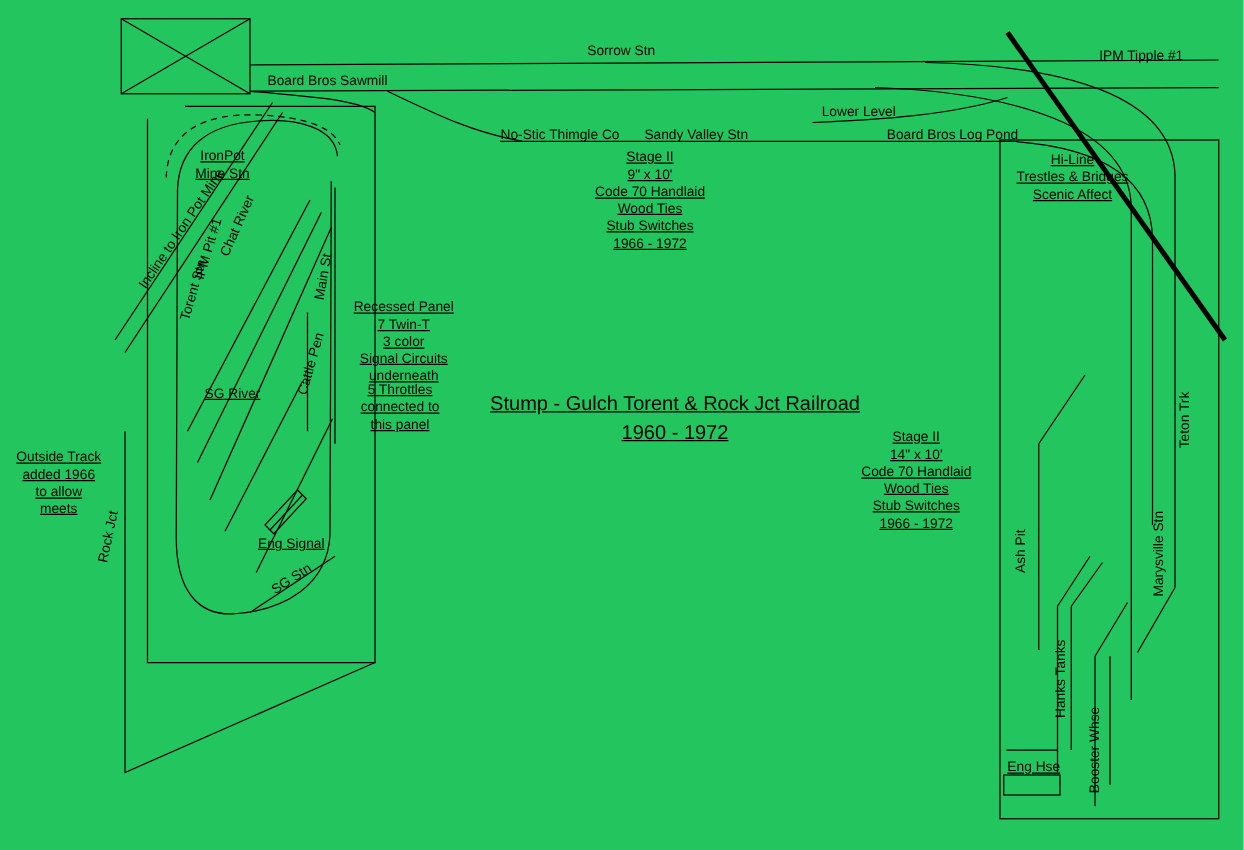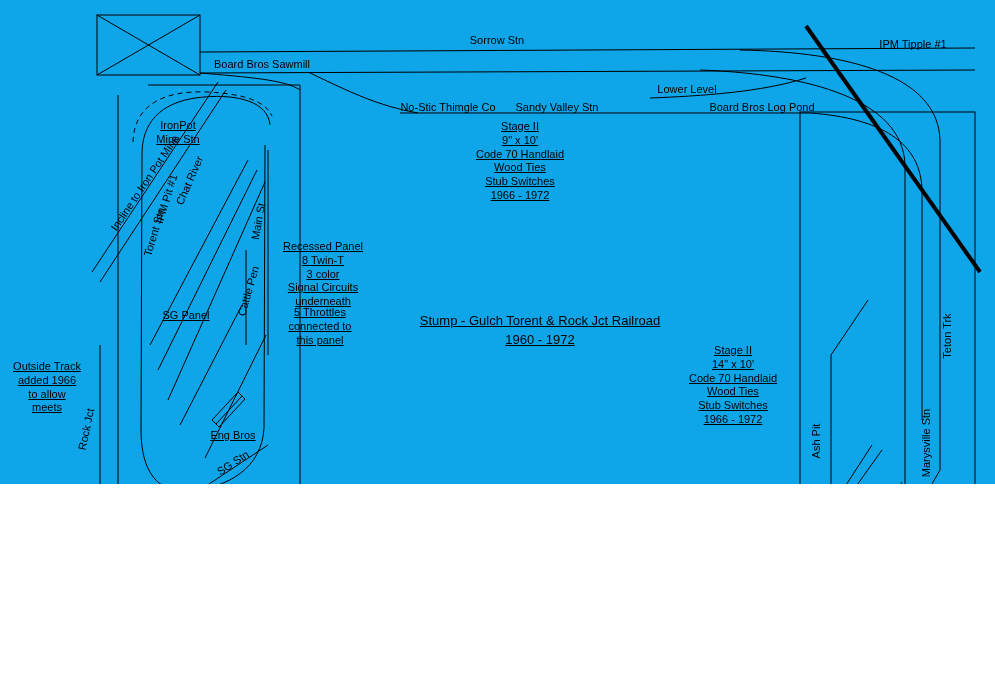--- a/index.html
+++ b/index.html
@@ -1,21 +1,21 @@
 <!DOCTYPE html>
 <html><head>
 <meta charset="utf-8">
 <style>
   html,body{margin:0;padding:0;background:#fff;}
-  #canvas{position:relative;width:995px;height:484px;background:#0ea5e9;overflow:hidden;
+  #canvas{position:relative;width:995px;height:680px;background:#22c55e;overflow:hidden;
           font-family:"Liberation Sans",sans-serif;color:#000;}
   svg{position:absolute;left:0;top:0;}
   .block{position:absolute;transform:translateX(-50%);text-align:center;
          white-space:pre-line;font-size:11px;line-height:1.25;color:#000;text-decoration:underline;}
-  .title-block{font-size:13px;line-height:1.45;}
+  .title-block{font-size:16px;line-height:1.45;}
   svg text{font-family:"Liberation Sans",sans-serif;font-size:11px;fill:#000;stroke:none;}
 </style>
 </head>
 <body>
 
 <div id="canvas">
 
   <svg width="995" height="680" viewBox="0 0 995 680">
     <g stroke="#000" fill="none" stroke-width="1">
 
@@ -97,38 +97,41 @@
   </svg>
 
   <div class="block" style="left:178px;top:119px">IronPot
 Mine Stn</div>
   <div class="block" style="left:520px;top:120px">Stage II
 9" x 10'
 Code 70 Handlaid
 Wood Ties
 Stub Switches
 1966 - 1972</div>
+  <div class="block" style="left:858px;top:122px">Hi-Line
+Trestles &amp; Bridges
+Scenic Affect</div>
   <div class="block" style="left:323px;top:240px">Recessed Panel
-8 Twin-T
+7 Twin-T
 3 color
 Signal Circuits
 underneath</div>
   <div class="block" style="left:320px;top:306px">5 Throttles
 connected to
 this panel</div>
   <div class="block title-block" style="left:540px;top:312px">Stump - Gulch Torent &amp; Rock Jct Railroad
 1960 - 1972</div>
   <div class="block" style="left:733px;top:344px">Stage II
 14" x 10'
 Code 70 Handlaid
 Wood Ties
 Stub Switches
 1966 - 1972</div>
   <div class="block" style="left:47px;top:360px">Outside Track
 added 1966
 to allow
 meets</div>
 
-  <div class="block" style="left:186px;top:309px">SG Panel</div>
-  <div class="block" style="left:233px;top:429px">Eng Bros</div>
+  <div class="block" style="left:186px;top:309px">SG River</div>
+  <div class="block" style="left:233px;top:429px">Eng Signal</div>
   <div class="block" style="left:827px;top:608px">Eng Hse</div>
 
 </div>
 
 </body></html>

